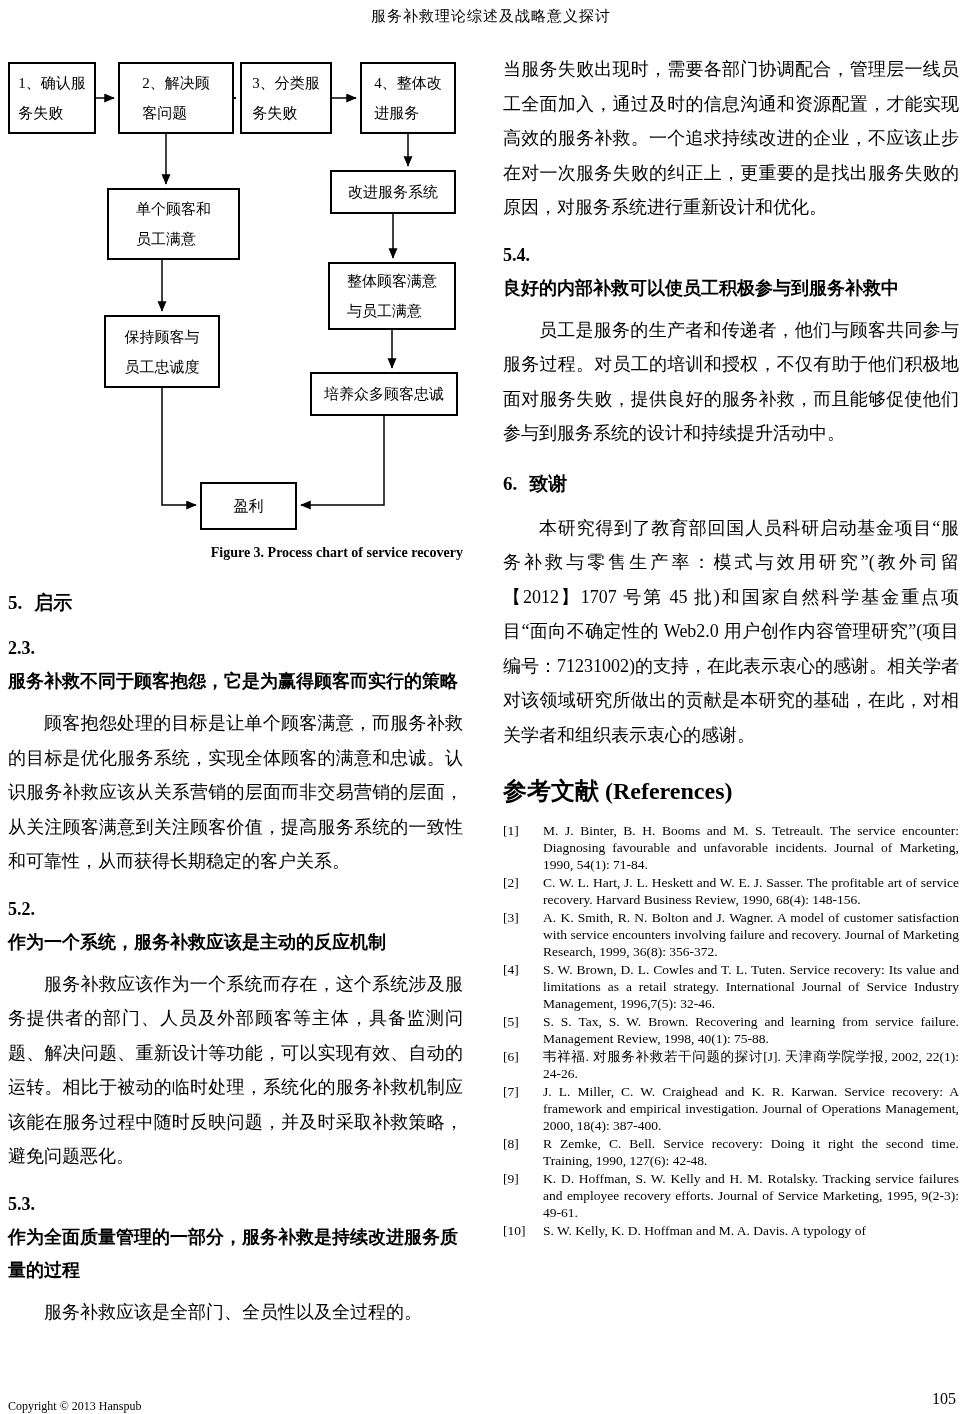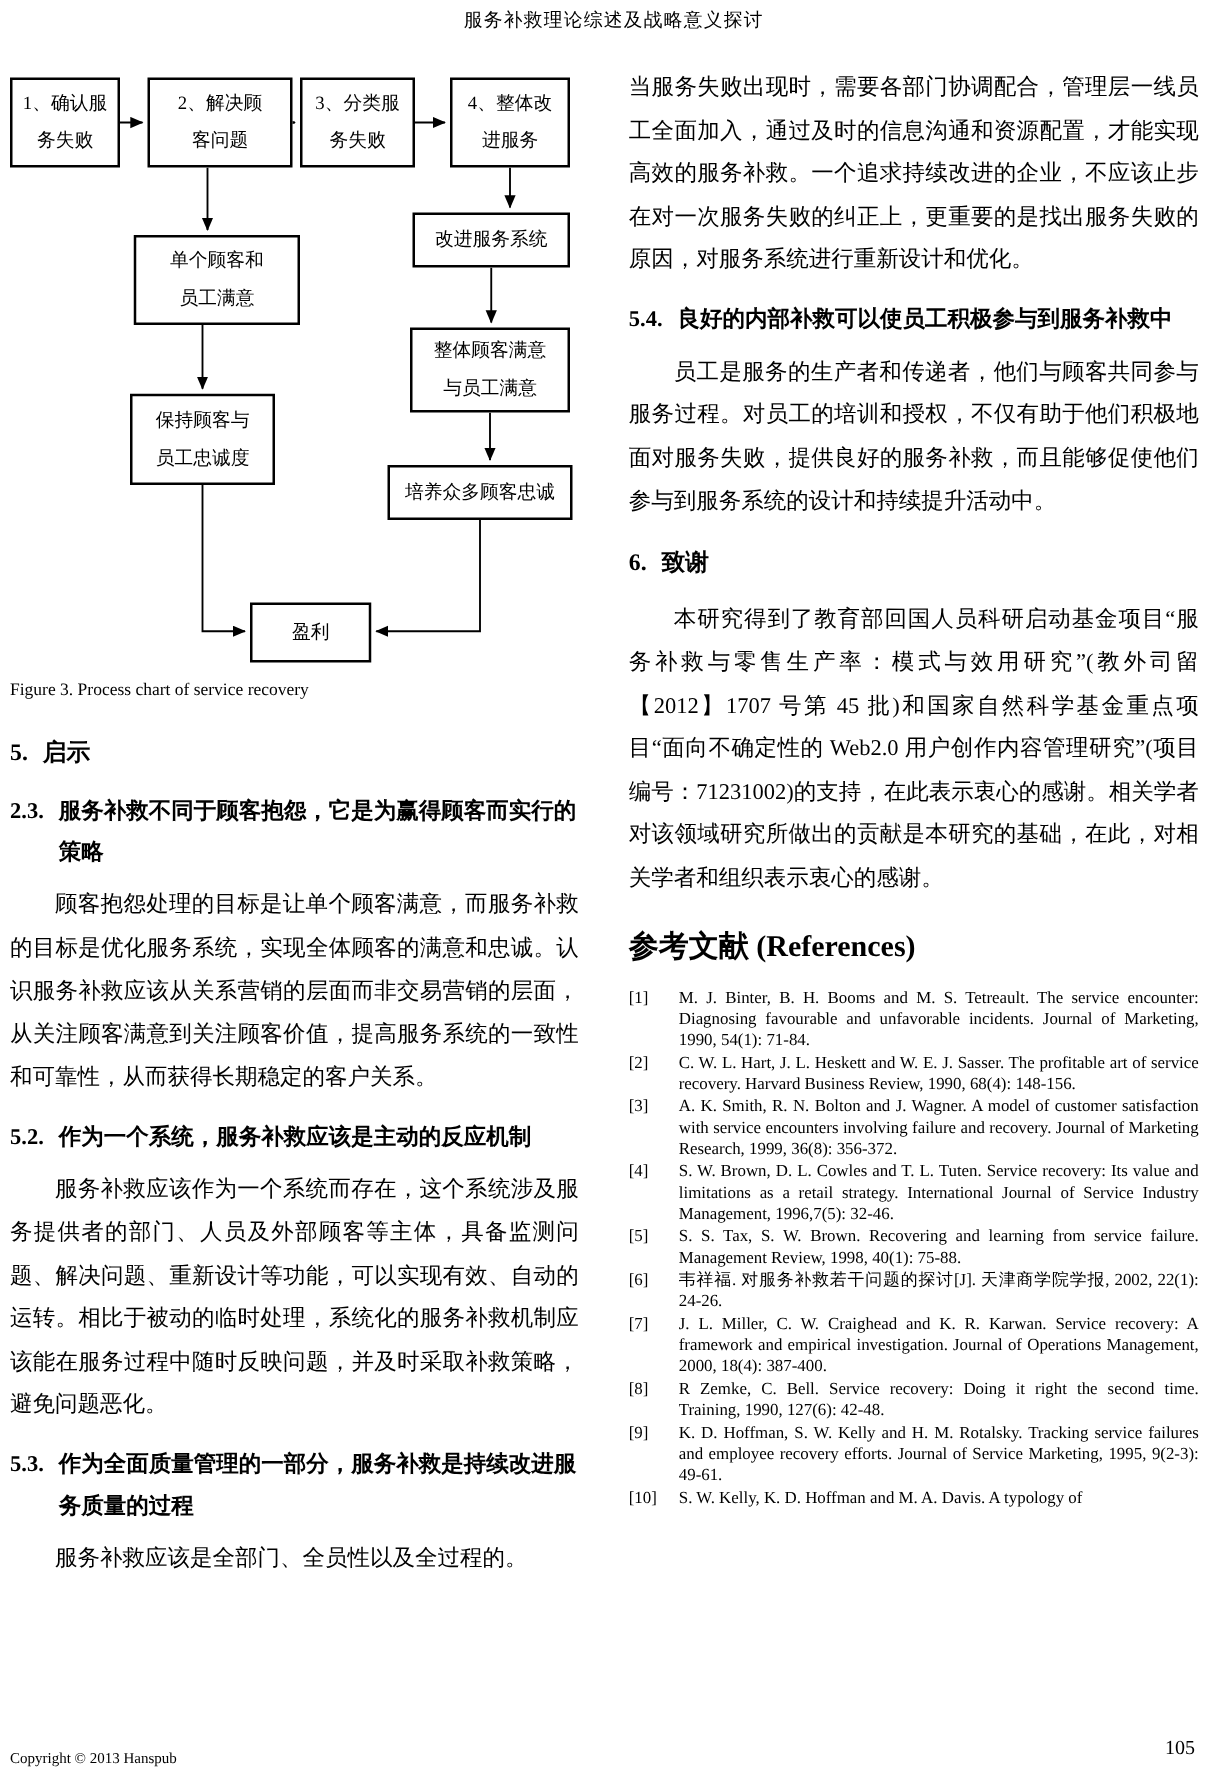--- a/index.html
+++ b/index.html
@@ -12,45 +12,45 @@
   .header-title {
     position:absolute; top:7px; left:0; width:100%; text-align:center;
     font-size:15px; letter-spacing:1px;padding-left:16px;
   }
 
   
   .flowchart { position:absolute; left:8px; top:55px; width:455px; height:482px; }
   .flowchart svg.arrows { position:absolute; left:0; top:0; width:455px; height:482px; }
   .fbox {
     position:absolute; border:2px solid #000; background:#fff;
-    display:flex; align-items:center; justify-content:center; text-align:center;
+    display:flex; align-items:center; justify-content:center; text-align:left;
     font-size:15px; line-height:30px; white-space:pre-line; padding:0 6px;
   }
   .b1{left:0;top:7px;width:88px;height:72px}
   .b2{left:110px;top:7px;width:116px;height:72px}
   .b3{left:232px;top:7px;width:92px;height:72px}
   .b4{left:352px;top:7px;width:96px;height:72px}
   .b5{left:99px;top:133px;width:133px;height:72px}
   .b6{left:322px;top:115px;width:126px;height:44px}
   .b7{left:320px;top:207px;width:128px;height:68px}
   .b8{left:96px;top:260px;width:116px;height:73px}
   .b9{left:302px;top:317px;width:148px;height:44px}
   .b10{left:192px;top:427px;width:97px;height:48px}
 
   
   .col-left  { position:absolute; left:8px;  top:542px; width:455px; }
   .col-right { position:absolute; left:503px; top:52px;  width:456px; }
 
-  .caption { text-align:left; font-weight:normal; margin-bottom:24px; }
+  .caption { text-align:right; font-weight:bold; margin-bottom:24px; }
   .caption .en { font-size:14px; line-height:22px; }
   .caption .zh { font-size:13.5px; line-height:20px; }
   .caption sup { font-size:9px; }
 
   .h1 { display:flex; font-weight:bold; font-size:19px; line-height:30px; margin:18px 0 12px; }
-  .h2 { display:flex; font-weight:bold; font-size:18px; line-height:33px; margin:14px 0 8px; }
+  .h2 { display:flex; font-weight:bold; font-size:18px; line-height:33px; margin:14px 0 8px;flex-direction:column; }
   .h1 .num, .h2 .num { flex:0 0 auto; margin-right:12px; }
 
   .para { font-size:18px; line-height:34.5px; text-align:justify; }
   .para.indent { text-indent:2em; }
 
   .refs-title { font-weight:bold; font-size:24px; line-height:30px; margin:24px 0 16px; }
   .ref-item { display:flex; font-size:13.5px; line-height:17px; text-align:justify; margin-bottom:1px; }
   .ref-item .rnum  { flex:0 0 40px; }
   .ref-item .rtext { flex:1; }
 

